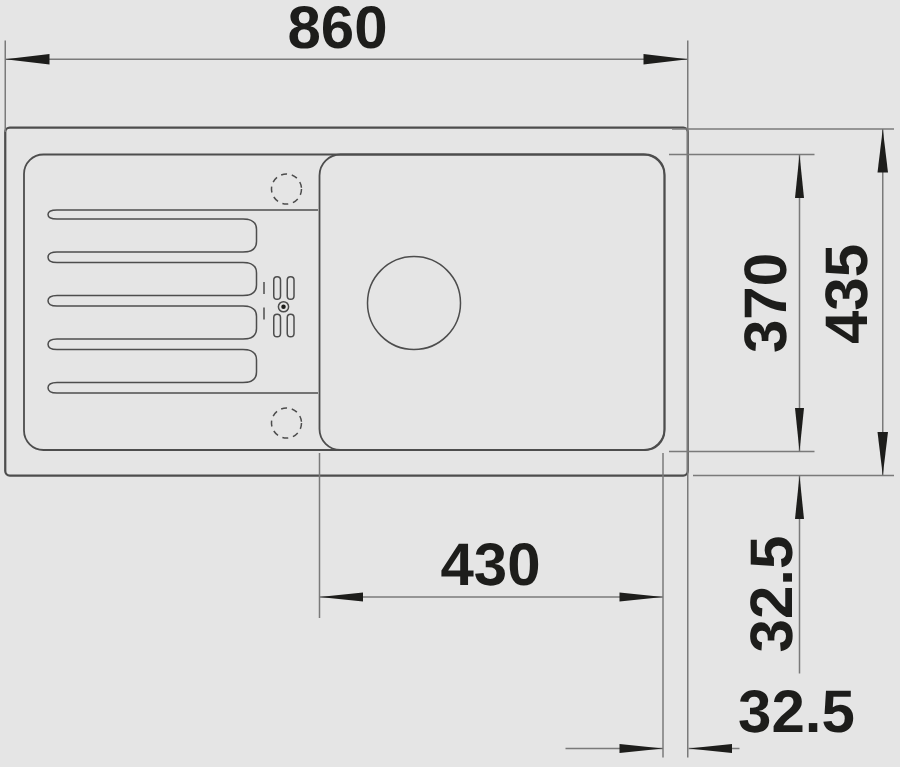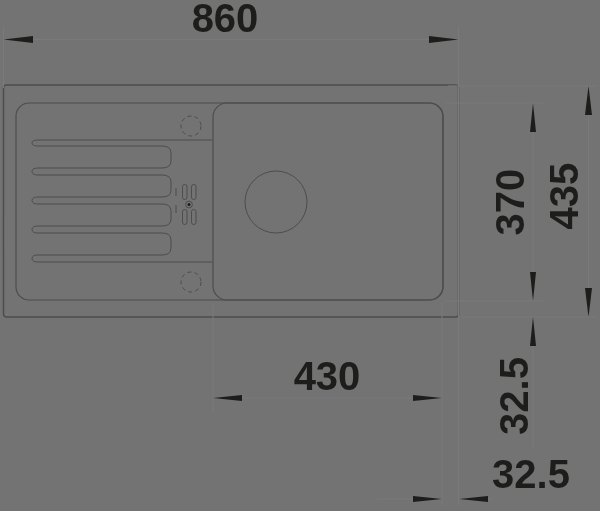--- a/index.html
+++ b/index.html
@@ -1,16 +1,16 @@
 <!DOCTYPE html>
 <html><head>
 <meta charset="utf-8">
 <style>
   html,body{margin:0;padding:0;background:#ffffff;}
-  .stage{position:relative;width:600px;height:511px;background:#737373;overflow:hidden;}
+  .stage{position:relative;width:600px;height:511px;background:#e5e5e5;overflow:hidden;}
   svg{display:block;}
   svg text{
     font-family:"Liberation Sans","DejaVu Sans",sans-serif;
     font-weight:bold;
     font-size:40px;
     fill:currentColor;
     stroke:none;
   }
   .outline-thick{fill:none;stroke-width:1.5;}
   .outline{fill:none;stroke-width:1.2;}

